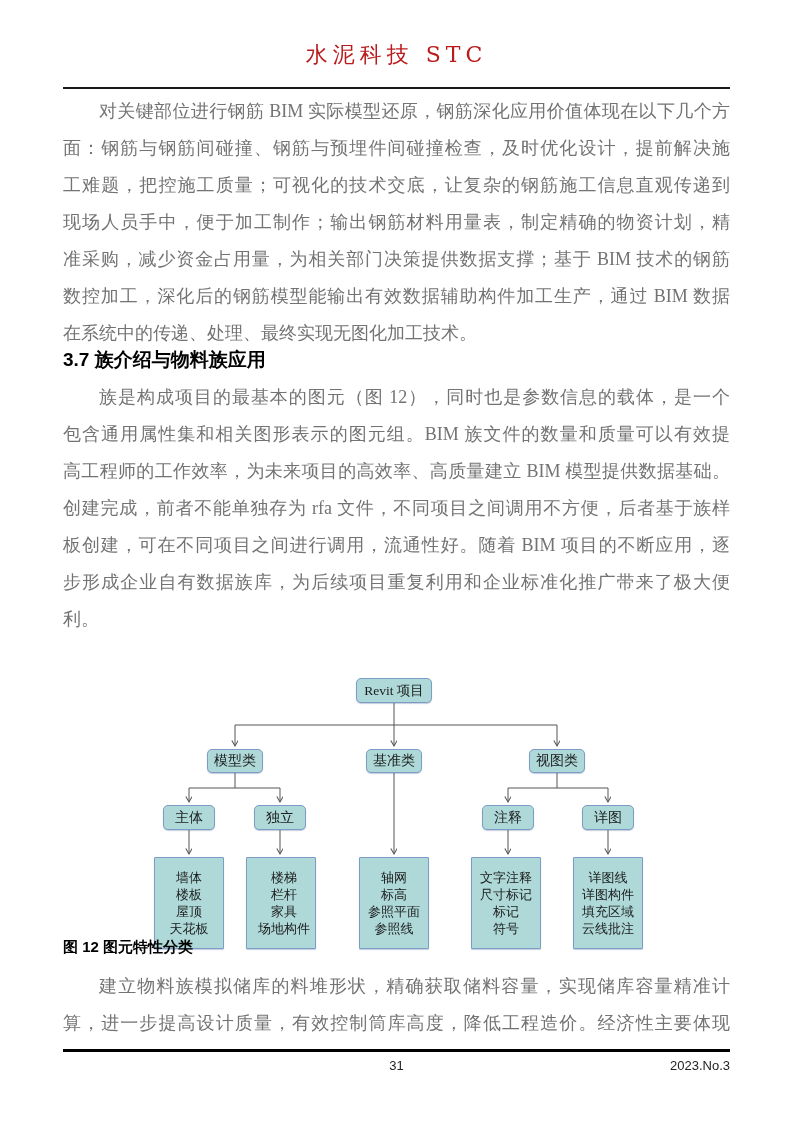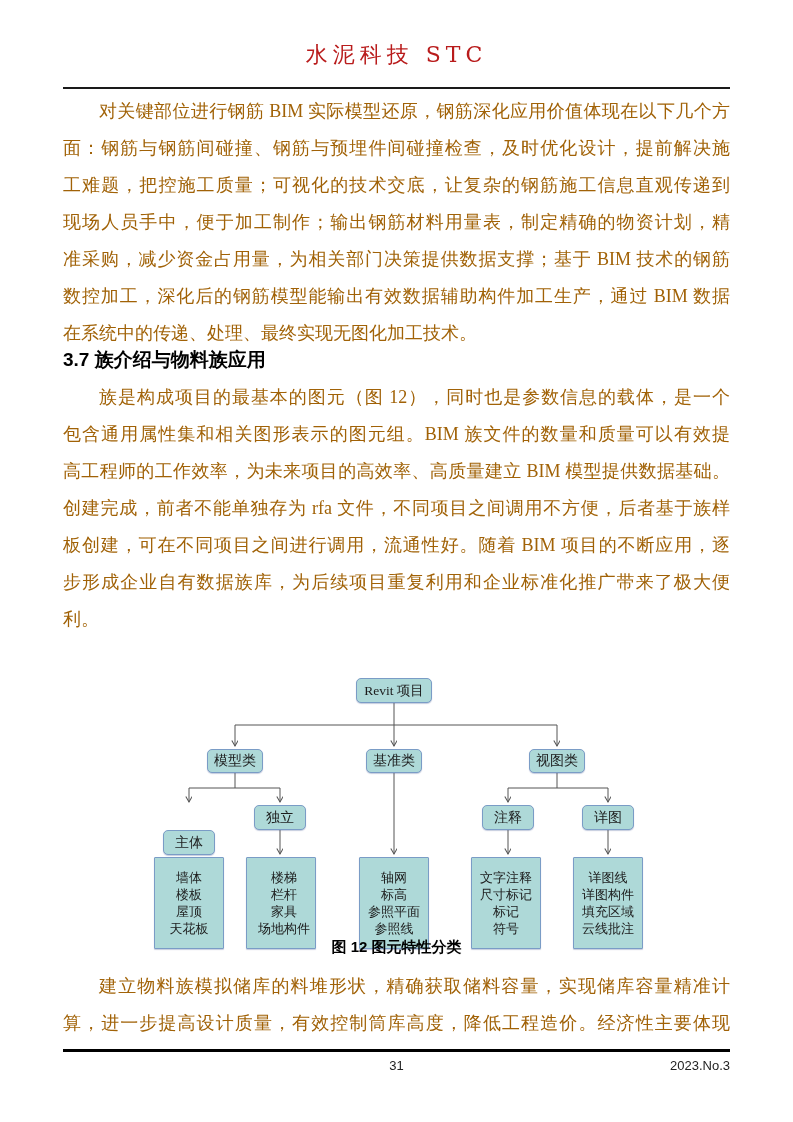--- a/index.html
+++ b/index.html
@@ -17,21 +17,21 @@
     text-align:center;
     font-family:"DejaVu Serif", serif;
     font-size:22px;letter-spacing:5px;color:#b91c1c;
   }
   .header-rule{
     position:absolute;top:87px;left:63px;width:667px;height:2px;
     background:#1a1a1a;
   }
   .para{
     position:absolute;left:63px;width:667px;
-    font-size:18px;line-height:37px;color:#a16207;
+    font-size:18px;line-height:37px;color:#737373;
   }
   .line{text-align:justify;text-align-last:justify;}
   .line.first{text-indent:2em;}
   .line.last{text-align-last:left;}
   .p1{top:93px;}
   .section-heading{
     position:absolute;top:341px;left:63px;width:667px;margin:0;
     font-family:"Liberation Sans", sans-serif;
     font-size:19px;font-weight:bold;line-height:37px;color:#000;
   }
@@ -53,21 +53,21 @@
   .node.l2{top:77px;width:56px;height:24px;}
   .node.l3{top:133px;width:52px;height:25px;}
   .node.leaf{
     top:185px;width:70px;height:92px;
     border-radius:1px;
     white-space:pre-line;text-align:center;
     font-size:13px;line-height:17px;
   }
   .fig-caption{
     position:absolute;top:938px;left:63px;width:667px;
-    text-align:center;
+    text-align:left;
     font-family:"Liberation Sans", sans-serif;
     font-size:15px;font-weight:bold;color:#000;
   }
   .p3{top:968px;}
   .footer-rule{
     position:absolute;top:1049px;left:63px;width:667px;height:3px;
     background:#000;
   }
   .footer-page-number{
     position:absolute;top:1058px;left:63px;width:667px;
@@ -138,21 +138,21 @@
         <path d="M543,158 V182" marker-end="url(#arrow)"></path>
       </g>
     </svg>
 
     <div class="node root">Revit 项目</div>
 
     <div class="node l2" style="left:142px;">模型类</div>
     <div class="node l2" style="left:301px;">基准类</div>
     <div class="node l2" style="left:464px;">视图类</div>
 
-    <div class="node l3" style="left:98px;margin-top:25px;">主体</div>
+    <div class="node l3" style="left:98px;">主体</div>
     <div class="node l3" style="left:189px;">独立</div>
     <div class="node l3" style="left:417px;">注释</div>
     <div class="node l3" style="left:517px;">详图</div>
 
     <div class="node leaf" style="left:89px;">墙体
 楼板
 屋顶
 天花板</div>
     <div class="node leaf" style="left:181px;padding-left:6px;">楼梯
 栏杆

